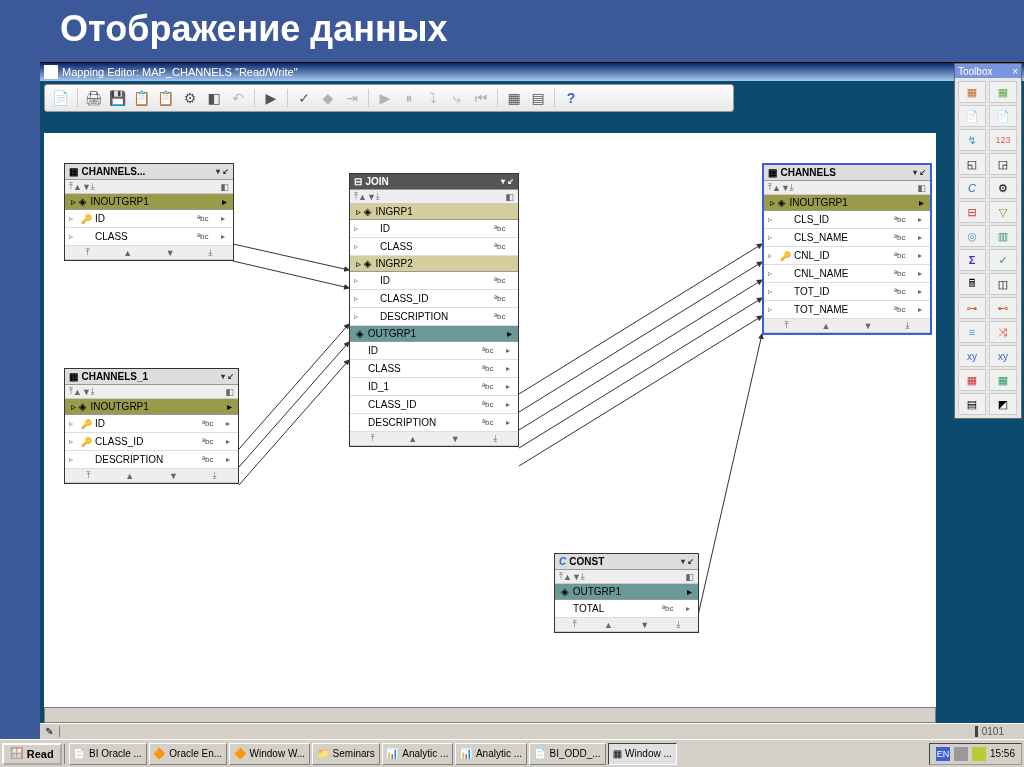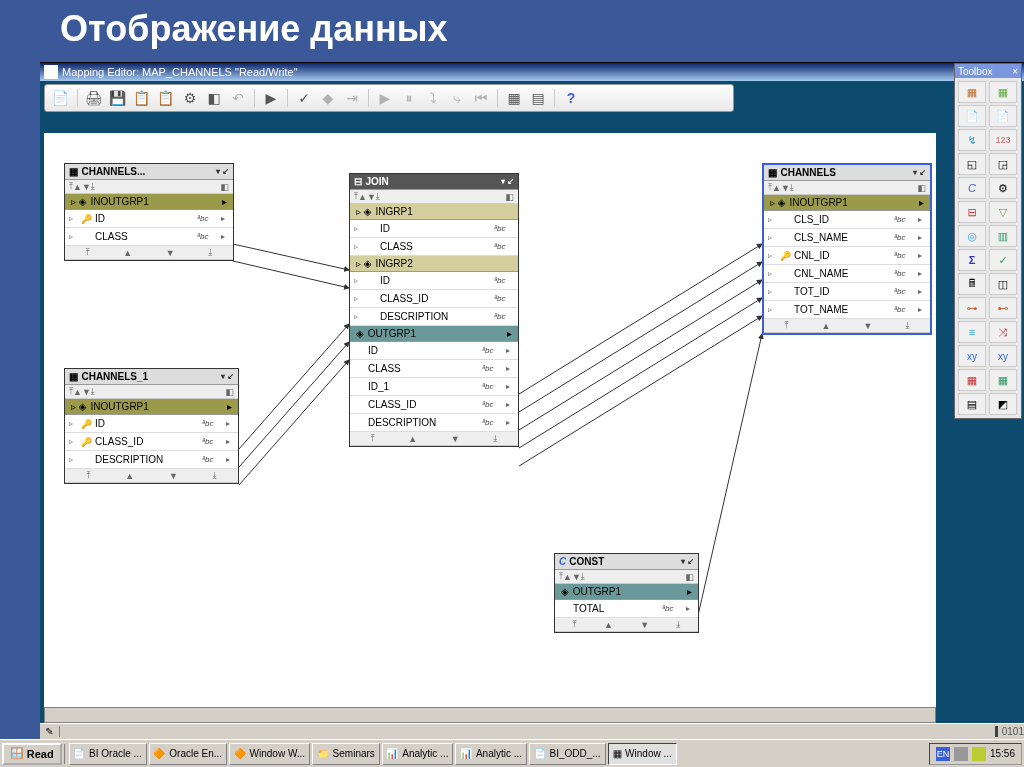--- a/index.html
+++ b/index.html
@@ -13,40 +13,40 @@
 .menubar { background: #808080; height: 20px; display: flex; align-items: center; padding-left: 6px; gap: 14px; color: #fff; font-size: 11px; }
 .menubar span { text-decoration: underline; text-decoration-color: #fff; text-underline-offset: 1px; }
 .menu-item { color: #fff; cursor: default; }
 .toolbar { background: linear-gradient(#fdfdfd, #e8e8e8); height: 28px; border: 1px solid #999; border-radius: 3px; margin: 3px 290px 3px 4px; display: flex; align-items: center; padding: 0 6px; gap: 4px; }
 .tb-btn { width: 20px; height: 20px; display: flex; align-items: center; justify-content: center; font-size: 14px; color: #555; }
 .tb-sep { width: 1px; height: 18px; background: #ccc; margin: 0 2px; }
 .canvas-area { position: absolute; top: 70px; left: 4px; right: 88px; bottom: 32px; background: #fff; overflow: hidden; }
 .scrollbar-h { position: absolute; bottom: 16px; left: 4px; right: 88px; height: 16px; background: #d4d0c8; border: 1px solid #808080; }
 .status-bar { position: absolute; bottom: 0; left: 0; right: 0; height: 16px; background: #d4d0c8; border-top: 1px solid #fff; font-size: 10px; display: flex; align-items: center; }
 .status-left { width: 20px; text-align: center; border-right: 1px solid #808080; }
-.status-right { margin-left: auto; padding-right: 0; color: #555; border-left: 3px solid #404040; padding-left: 4px; }
+.status-right { margin-left: auto; padding-right: 20px; color: #555; border-left: 3px solid #404040; padding-left: 4px; }
 
 .toolbox { position: absolute; top: 0px; right: 2px; width: 68px; background: #e8e8e8; border: 1px solid #666; }
 .toolbox-title { background: #7a96df; color: #fff; font-size: 10px; padding: 1px 3px; display: flex; justify-content: space-between; align-items: center; height: 14px; }
 .toolbox-grid { display: grid; grid-template-columns: 1fr 1fr; gap: 2px; padding: 3px; }
 .tbx-item { width: 28px; height: 22px; background: #f0f0f0; border: 1px solid #ccc; display: flex; align-items: center; justify-content: center; font-size: 11px; }
 
 .node { position: absolute; background: #fff; border: 1px solid #333; font-size: 10px; }
 .node-header { background: #ddd; border-bottom: 1px solid #999; padding: 2px 4px; font-weight: bold; font-size: 10px; display: flex; align-items: center; gap: 3px; white-space: nowrap; }
 .node-header .mini { margin-left: auto; font-size: 8px; color: #333; }
 .nav-row { background: #eee; border-bottom: 1px solid #ccc; height: 14px; display: flex; align-items: center; justify-content: space-around; font-size: 9px; color: #666; padding: 0 4px; }
 .grp-header { padding: 2px 6px; border-bottom: 1px solid #999; font-size: 10px; display: flex; align-items: center; gap: 4px; }
 .grp-olive { background: #9a9a4a; color: #000; }
 .grp-tan { background: #d4ce9e; }
 .grp-teal { background: #6b9999; color: #000; }
 .field-row { border-bottom: 1px solid #ddd; padding: 2px 4px; display: flex; align-items: center; gap: 4px; height: 18px; background: #fff; }
 .field-row .port { width: 8px; font-size: 8px; color: #666; }
 .field-row .key { width: 10px; font-size: 9px; }
 .field-row .fname { flex: 1; font-size: 10px; white-space: nowrap; overflow: hidden; }
-.field-row .dtype { font-size: 8px; color: #444; width: 20px; font-style: italic; }
+.field-row .dtype { font-size: 8px; color: #444; width: 20px; }
 .field-row .out { width: 8px; font-size: 8px; color: #666; }
 .conn-line { position: absolute; stroke: #333; stroke-width: 1; fill: none; }
 svg.connections { position: absolute; top: 0; left: 0; width: 100%; height: 100%; pointer-events: none; }
 
 .taskbar { position: absolute; bottom: 0; left: 0; right: 0; height: 28px; background: #d4d0c8; border-top: 1px solid #fff; display: flex; align-items: center; font-size: 11px; }
 .start-btn { background: #d4d0c8; border: 2px outset #fff; padding: 1px 6px; font-weight: bold; display: flex; align-items: center; gap: 3px; margin-left: 2px; height: 22px; }
 .task-item { background: #d4d0c8; border: 1px solid #808080; border-top-color: #fff; border-left-color: #fff; padding: 2px 4px; margin-left: 2px; height: 22px; display: flex; align-items: center; gap: 3px; font-size: 10px; max-width: 90px; overflow: hidden; white-space: nowrap; }
 .task-item.active { border: 1px solid #404040; border-bottom-color: #fff; border-right-color: #fff; background: #e0e0e0; }
 .tray { margin-left: auto; border: 1px inset #999; padding: 2px 6px; height: 22px; display: flex; align-items: center; gap: 4px; font-size: 10px; margin-right: 2px; }
 .tray-ico { width: 14px; height: 14px; background: #4a7ab8; }

